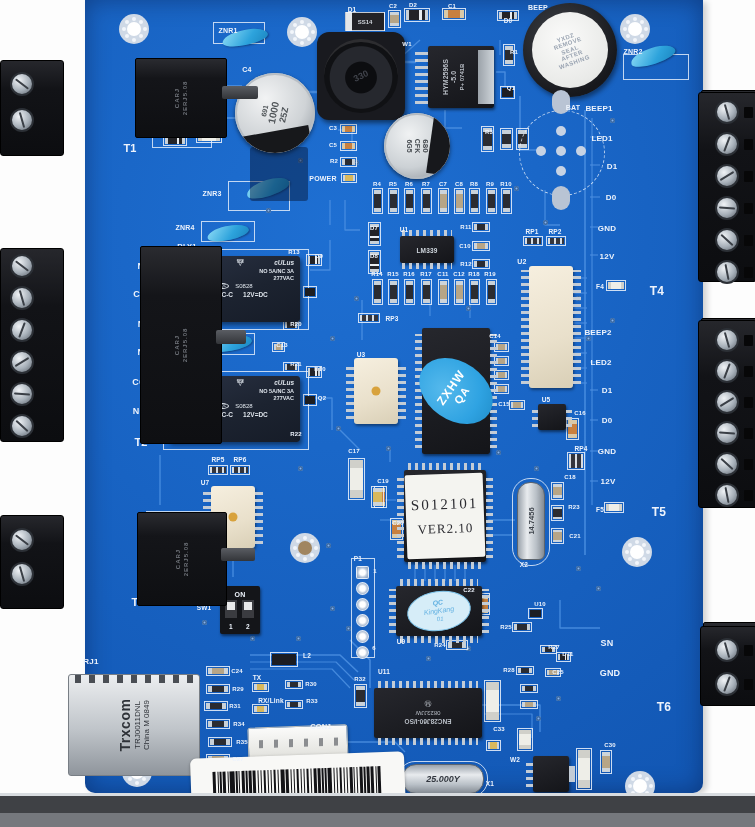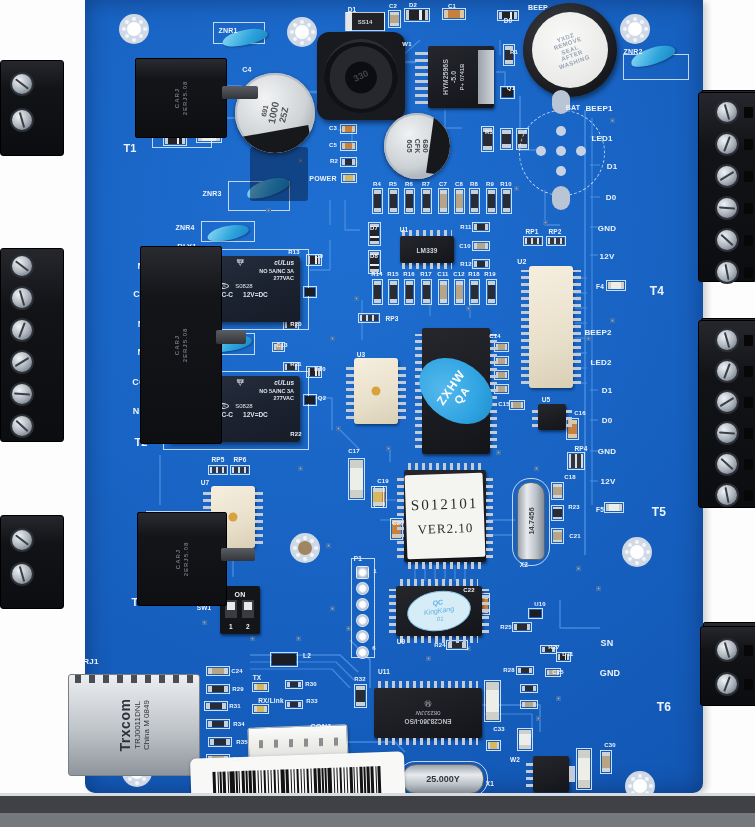--- a/index.html
+++ b/index.html
@@ -789,21 +789,21 @@
       <div class="pins h" style="left:4px;top:-7px;width:100px;height:7px;"></div>
       <div class="pins h" style="left:4px;bottom:-7px;width:100px;height:7px;"></div>
       <div class="rot" style="left:0;top:0;width:108px;height:50px;transform:rotate(180deg);color:#b9bfc7;line-height:9px;">
         <span style="font-size:6.5px;font-weight:bold;">ENC28J60-I/SO</span>
         <span style="font-size:6px;">0823JJW</span>
         <span style="font-size:7px;">Ⓜ</span>
       </div>
     </div>
 
     <div class="sbox" style="left:313px;top:761px;width:88px;height:34px;border-radius:17px;"></div>
-    <div class="can" style="left:317px;top:764px;width:80px;height:28px;border-radius:14px;background:linear-gradient(180deg,#9aa2ab,#e8ebee 35%,#b9c0c7 70%,#848b93);display:flex;align-items:center;justify-content:center;">
+    <div class="can" style="left:317px;top:764px;width:80px;height:28px;border-radius:14px;background:linear-gradient(180deg,#9aa2ab,#e8ebee 35%,#b9c0c7 70%,#848b93);display:flex;align-items:center;justify-content:center;font-style:italic;">
       <span style="font-size:9px;font-weight:bold;color:#31363e;">25.000Y</span>
     </div>
 
     <div class="chip" style="left:448px;top:756px;width:36px;height:36px;">
       <div class="pins v" style="left:-7px;top:5px;width:7px;height:26px;"></div>
       <div class="abs" style="right:-6px;top:10px;width:6px;height:16px;background:#c3ccd6;"></div>
     </div>
 
     <div id="eth" style="left:-17px;top:674px;width:130px;height:100px;">
       <div class="abs" style="left:6px;top:0;width:118px;height:8px;background:repeating-linear-gradient(90deg,#4a4e54 0 6px,transparent 6px 14px);"></div>

